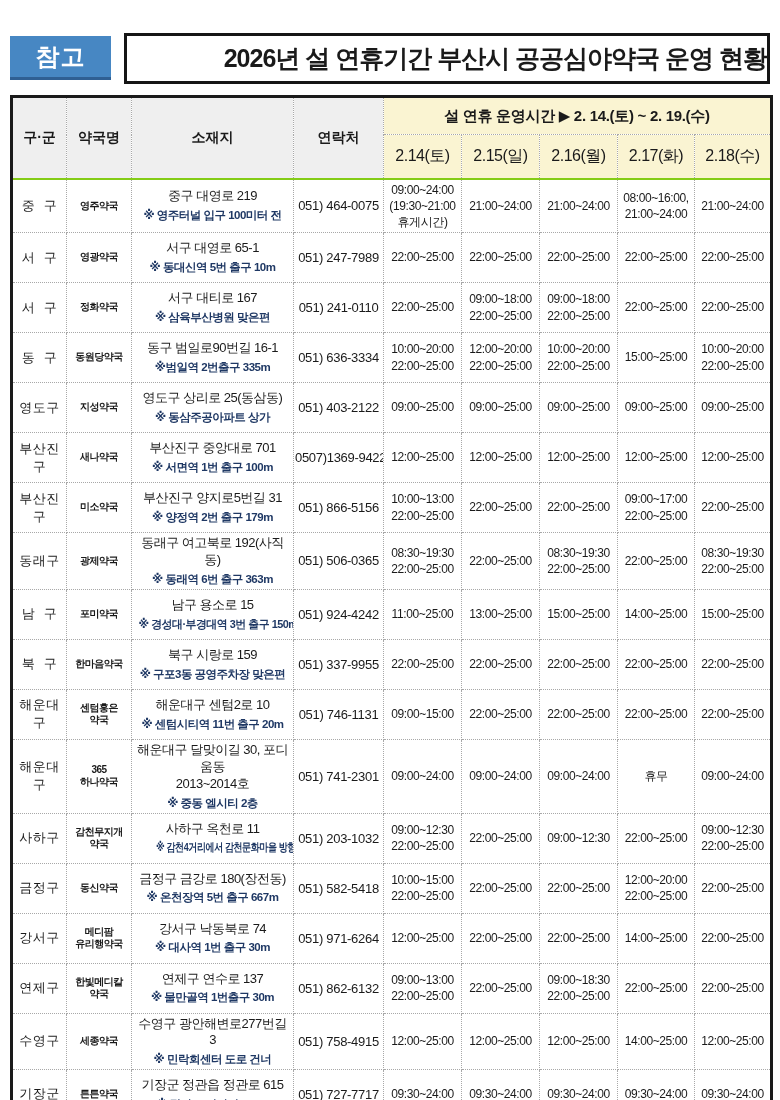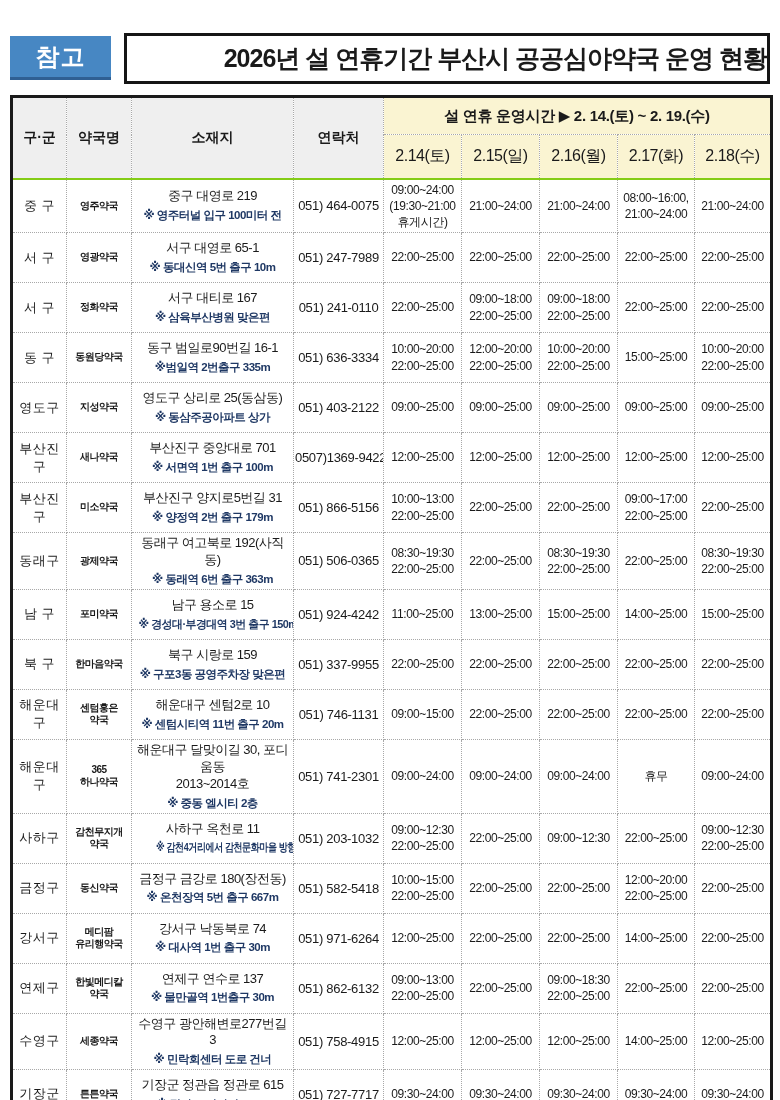--- a/index.html
+++ b/index.html
@@ -50,21 +50,21 @@
   thead{border-bottom:2px solid #84cc16;}
   th.gray{
     background:var(--header_gray);
     font-size:14px;font-weight:bold;letter-spacing:0px;
   }
   th.yellow{background:var(--header_yellow);}
   th.period{font-size:15px;font-weight:bold;height:38px;letter-spacing:-0.3px;}
   th.date{font-size:16px;font-weight:normal;height:44px;letter-spacing:-0.5px;}
 
   tbody td{height:50px;}
-  td.district{font-size:13px;letter-spacing:0.5px;}
+  td.district{font-size:13px;letter-spacing:0.5px;font-family:Liberation Mono, monospace;}
   td.pharm{font-size:10px;font-weight:bold;white-space:pre-line;line-height:1.25;letter-spacing:-0.5px;}
   td.addr{padding:2px 2px;}
   .addr-main{font-size:13px;line-height:1.3;white-space:pre-line;letter-spacing:-0.5px;}
   .addr-note{
     font-size:11.5px;font-weight:bold;color:var(--note_navy);
     white-space:nowrap;display:inline-block;line-height:1.3;letter-spacing:-0.5px;
     transform-origin:center center;
   }
   td.phone{font-size:13px;white-space:nowrap;letter-spacing:-0.3px;}
   td.time{font-size:12px;white-space:pre-line;line-height:1.35;letter-spacing:-0.4px;}

